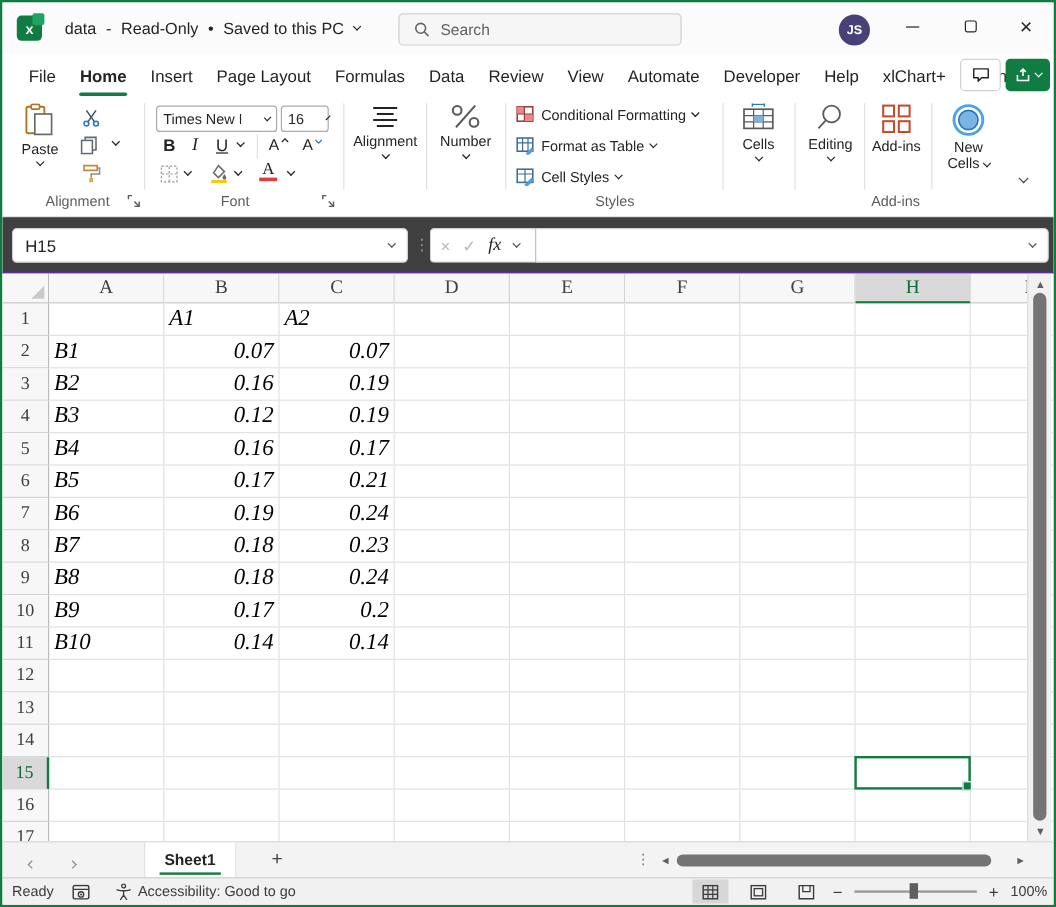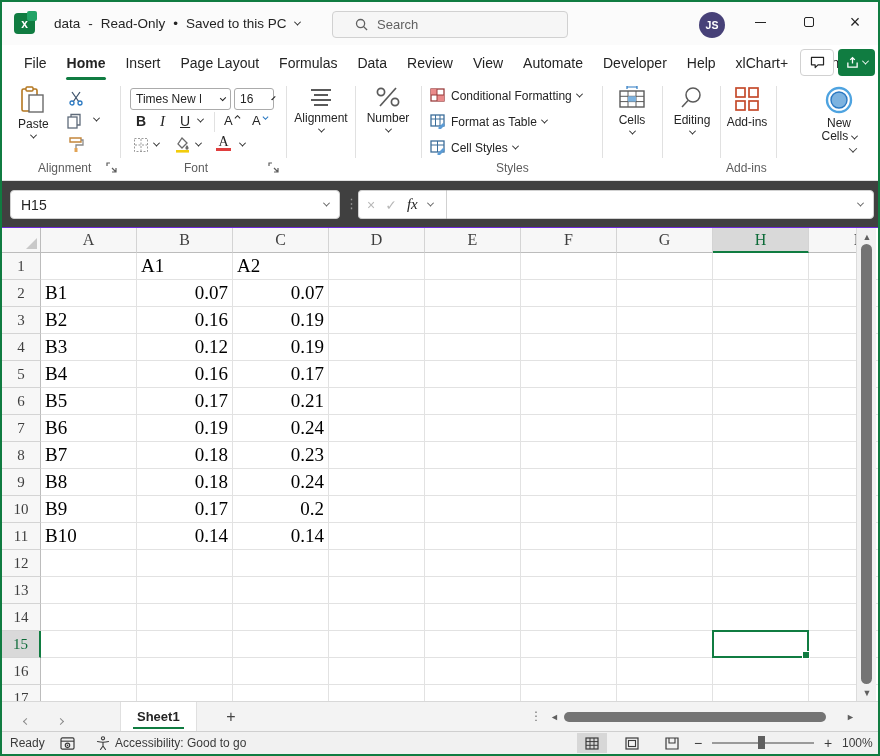--- a/index.html
+++ b/index.html
@@ -5,21 +5,21 @@
   * { margin:0; padding:0; box-sizing:border-box; }
   html,body { width:880px; height:756px; font-family:"Liberation Sans", sans-serif; }
   .window { position:relative; width:880px; height:756px; border:2px solid #107C41; background:#fff; overflow:hidden; }
 
   
   .titlebar { position:absolute; left:0; top:0; width:876px; height:43px; background:#fbfbfb; }
   .xl-icon { position:absolute; left:12px; top:11px; width:21px; height:21px; background:#107C41; border-radius:4px; color:#fff; font-weight:bold; font-size:12px; display:flex; align-items:center; justify-content:center; }
   .xl-icon::before { content:""; position:absolute; right:-2px; top:-2px; width:10px; height:10px; background:#21A366; border-radius:2px; z-index:-0; }
   .xl-icon span { position:relative; z-index:1; }
   .title-text { position:absolute; left:52px; top:0; height:43px; display:flex; align-items:center; gap:8px; font-size:13.5px; color:#242424; }
-  .searchbox { position:absolute; left:330px; top:9px; width:236px; height:27px; background:#f6f6f6; border:1px solid #d1d1d1; border-radius:4px; display:flex; align-items:center; padding:0 22px; gap:9px; color:#616161; font-size:13px; }
+  .searchbox { position:absolute; left:330px; top:9px; width:236px; height:27px; background:#f6f6f6; border:1px solid #d1d1d1; border-radius:4px; display:flex; align-items:center; padding:0 12px; gap:9px; color:#616161; font-size:13px; }
   .avatar { position:absolute; left:697px; top:10px; width:26px; height:26px; border-radius:50%; background:#474178; color:#fff; font-size:10.5px; font-weight:bold; display:flex; align-items:center; justify-content:center; }
   .winbtn { position:absolute; top:0; width:42px; height:40px; display:flex; align-items:center; justify-content:center; color:#242424; font-size:15px; }
   .minimize-glyph { width:11px; height:0; border-top:1.2px solid #242424; display:inline-block; }
   .maximize-glyph { width:10px; height:10px; border:1.2px solid #242424; border-radius:2px; display:inline-block; }
 
   
   .menubar { position:absolute; left:0; top:43px; width:876px; height:35px; background:#fff; display:flex; align-items:center; padding-left:12px; }
   .menu-tab { padding:7px 10px; font-size:14px; color:#242424; position:relative; cursor:default; white-space:nowrap; }
   .menu-tab.active { font-weight:700; }
   .menu-tab.active::after { content:""; position:absolute; left:9px; right:9px; bottom:-2px; height:3px; background:#107C41; border-radius:2px; }
@@ -56,21 +56,21 @@
   
   .gridwrap { position:absolute; left:0; top:226px; width:876px; height:473px; overflow:hidden; background:#fff; }
   .corner { position:absolute; left:0; top:0; width:39px; height:25px; background:#f7f7f7; border-right:1px solid #bcbcbc; border-bottom:1px solid #bcbcbc; }
   .corner::after { content:""; position:absolute; right:3px; bottom:3px; width:0; height:0; border-left:11px solid transparent; border-bottom:11px solid #c9c9c9; }
   .colheaders { position:absolute; left:39px; top:0; width:815px; height:25px; display:flex; overflow:hidden; }
   .colh { width:96px; height:25px; background:#f7f7f7; border-right:1px solid #d4d4d4; border-bottom:1px solid #bcbcbc; display:flex; align-items:center; justify-content:center; font-family:"Liberation Serif",serif; font-size:16px; color:#3f3f3f; flex:none; }
   .colh.sel { background:#d9d9d9; color:#0d6b38; border-bottom:2px solid #107C41; }
   .rowheaders { position:absolute; left:0; top:25px; width:39px; height:448px; }
   .rowh { width:39px; height:27px; background:#f7f7f7; border-right:1px solid #bcbcbc; border-bottom:1px solid #d4d4d4; display:flex; align-items:center; justify-content:center; font-family:"Liberation Serif",serif; font-size:15px; color:#3f3f3f; }
   .rowh.sel { background:#d9d9d9; color:#0d6b38; border-right:2px solid #107C41; }
-  .cellsarea { position:absolute; left:39px; top:25px; width:815px; height:448px; }
+  .cellsarea { position:absolute; left:39px; top:25px; width:815px; height:448px;font-style:italic; }
   .cellrow { display:flex; height:27px; }
   .cell { width:96px; height:27px; border-right:1px solid #e2e2e2; border-bottom:1px solid #e2e2e2; font-family:"Liberation Serif",serif; font-size:19px; color:#000; padding:0 4px; display:flex; align-items:center; flex:none; overflow:hidden; }
   .cell.num { justify-content:flex-end; }
   .sel-cell { position:absolute; border:2px solid #107C41; background:transparent; }
   .sel-cell::after { content:""; position:absolute; right:-3px; bottom:-3px; width:6px; height:6px; background:#107C41; border:1px solid #fff; }
   .vscroll { position:absolute; left:854px; top:0; width:20px; height:473px; background:#f1f1f1; border-left:1px solid #dcdcdc; }
   .vscroll .arr { position:absolute; left:0; width:20px; text-align:center; color:#5f5f5f; font-size:9px; }
   .vthumb { position:absolute; left:4px; top:16px; width:11px; height:440px; background:#747474; border-radius:6px; }
 
   
@@ -346,21 +346,21 @@
       <svg width="26" height="26" viewBox="0 0 26 26">
           <rect x="2" y="2" width="9" height="9" fill="none" stroke="#c54b2c" stroke-width="1.7"></rect>
           <rect x="15" y="2" width="9" height="9" fill="none" stroke="#c54b2c" stroke-width="1.7"></rect>
           <rect x="2" y="15" width="9" height="9" fill="none" stroke="#c54b2c" stroke-width="1.7"></rect>
           <rect x="15" y="15" width="9" height="9" fill="none" stroke="#c54b2c" stroke-width="1.7"></rect>
         </svg>
       <span class="lbl">Add-ins</span>
     </div>
     <div class="grp-label" style="left:724px">Add-ins</div>
     <div class="rsep" style="left:774px"></div>
-    <div class="bigbtn" style="left:810px; width:54px">
+    <div class="bigbtn" style="left:778px; width:54px">
       <svg width="28" height="28" viewBox="0 0 28 28">
           <circle cx="14" cy="14" r="12" fill="none" stroke="#4ea3e0" stroke-width="2.4"></circle>
           <circle cx="14" cy="14" r="8" fill="#7db3e0" stroke="#2b79c2" stroke-width="1.4"></circle>
         </svg>
       <span class="lbl" style="line-height:13px"><span>New</span><br><span>Cells</span> <span class="chev"></span></span>
     </div>
     <div class="collapse-chev"><span class="chev" style="width:6px;height:6px"></span></div>
   </div>
 
   <div class="formulabar">

